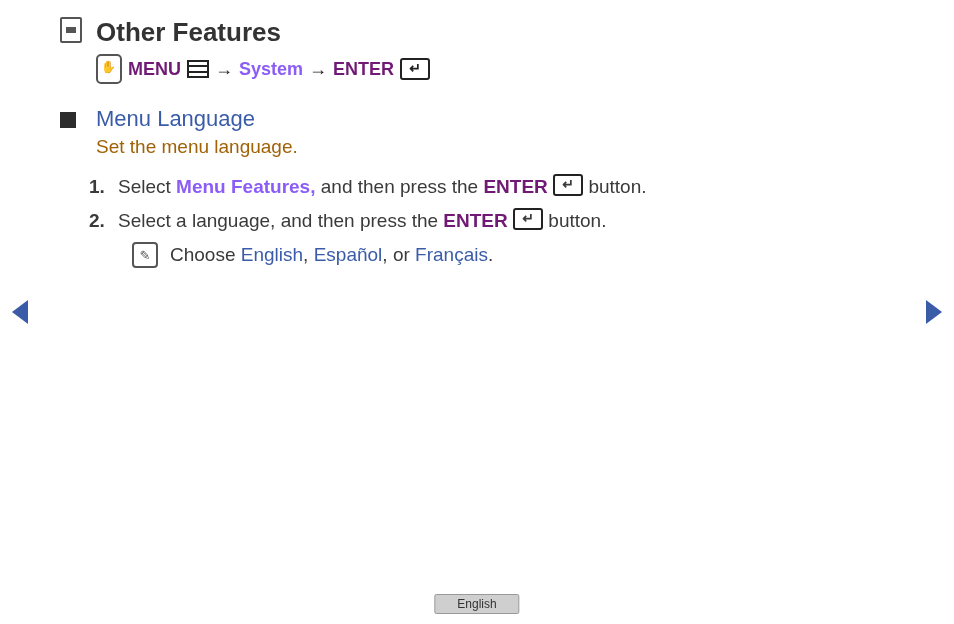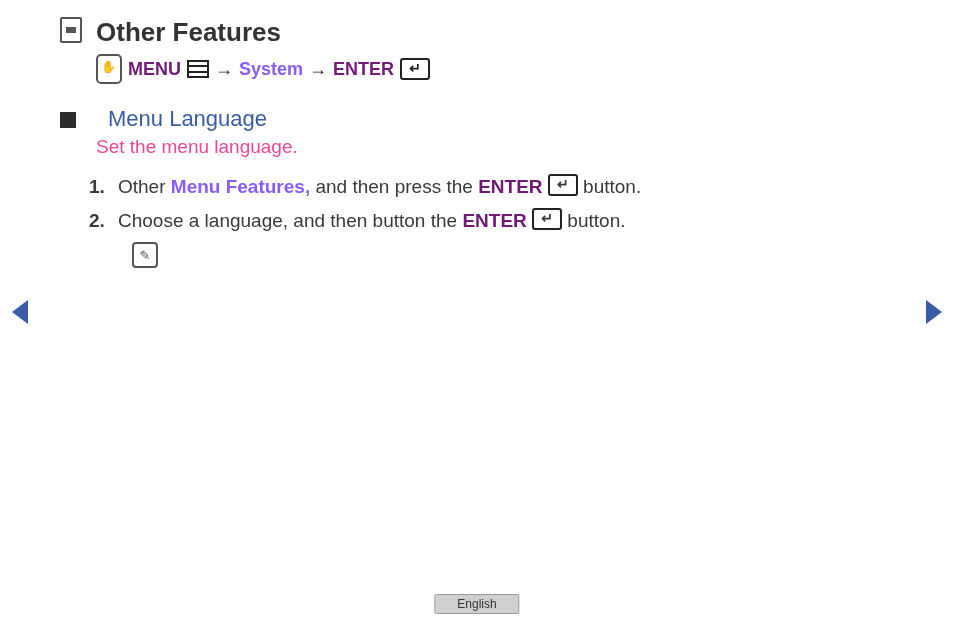--- a/index.html
+++ b/index.html
@@ -90,37 +90,37 @@
     content: "↵";
     position: absolute;
     left: 50%; top: 50%;
     transform: translate(-50%, -55%);
     font-size: 14px;
     font-weight: bold;
   }
   .section-row {
     display: flex;
     align-items: flex-start;
-    gap: 32px;
+    gap: 20px;
     margin-bottom: 4px;
   }
   .square-bullet {
     width: 16px; height: 16px;
     background: #2c2c2c;
     margin-top: 6px;
   }
   .section-title {
     font-size: 22px;
     color: #3a5ca8;
     font-weight: 500;
   }
   .section-desc {
     margin-left: 36px;
     font-size: 19px;
-    color: #ec4899;
+    color: #a16207;
     margin-bottom: 16px;
   }
   ol.steps {
     margin: 0 0 0 50px;
     padding: 0;
     font-size: 19px;
   }
   ol.steps li {
     margin-bottom: 10px;
     padding-left: 8px;
@@ -198,28 +198,31 @@
   </div>
 
   <div class="section-row">
     <span class="square-bullet"></span>
     <span class="section-title">Menu Language</span>
   </div>
   <div class="section-desc">Set the menu language.</div>
 
   <ol class="steps">
     <li>
-      <span>Other </span><span class="link">Menu Features,</span><span> and then press the </span><span class="bold">ENTER</span> <span class="enter-glyph"></span><span> button.</span>
+      <span>Select </span><span class="link">Menu Features,</span><span> and then press the </span><span class="bold">ENTER</span> <span class="enter-glyph"></span><span> button.</span>
     </li>
     <li>
-      <span>Choose a language, and then button the </span><span class="bold">ENTER</span> <span class="enter-glyph"></span><span> button.</span>
+      <span>Select a language, and then press the </span><span class="bold">ENTER</span> <span class="enter-glyph"></span><span> button.</span>
     </li>
   </ol>
 
   <div class="note-row">
     <span class="note-icon">✎</span>
+    <span>
+      <span>Choose </span><span class="plain-link">English</span><span>, </span><span class="plain-link">Español</span><span>, or </span><span class="plain-link">Français</span><span>.</span>
+    </span>
   </div>
 </div>
 
 <div class="nav-arrow nav-left"></div>
 <div class="nav-arrow nav-right"></div>
 
 <div class="footer-lang">English</div>
 
 </body></html>

